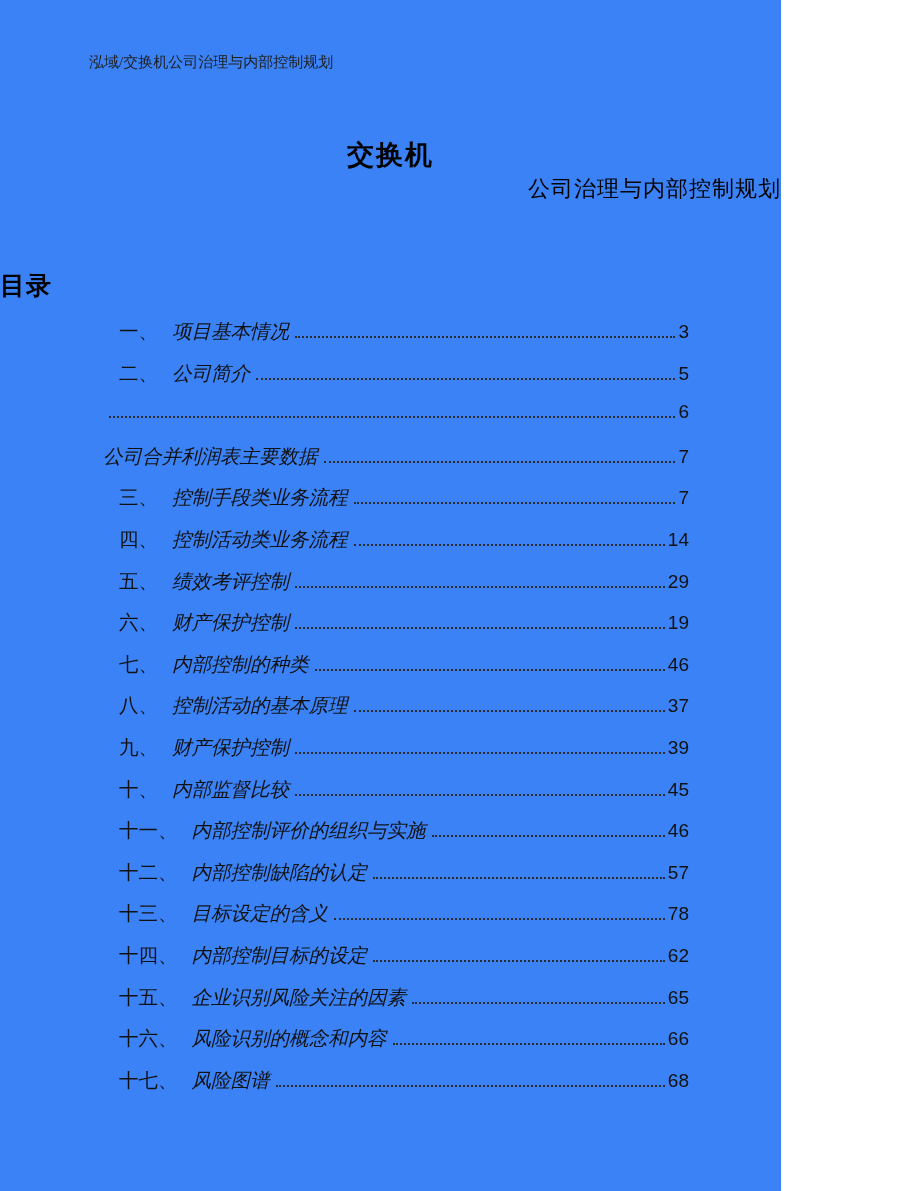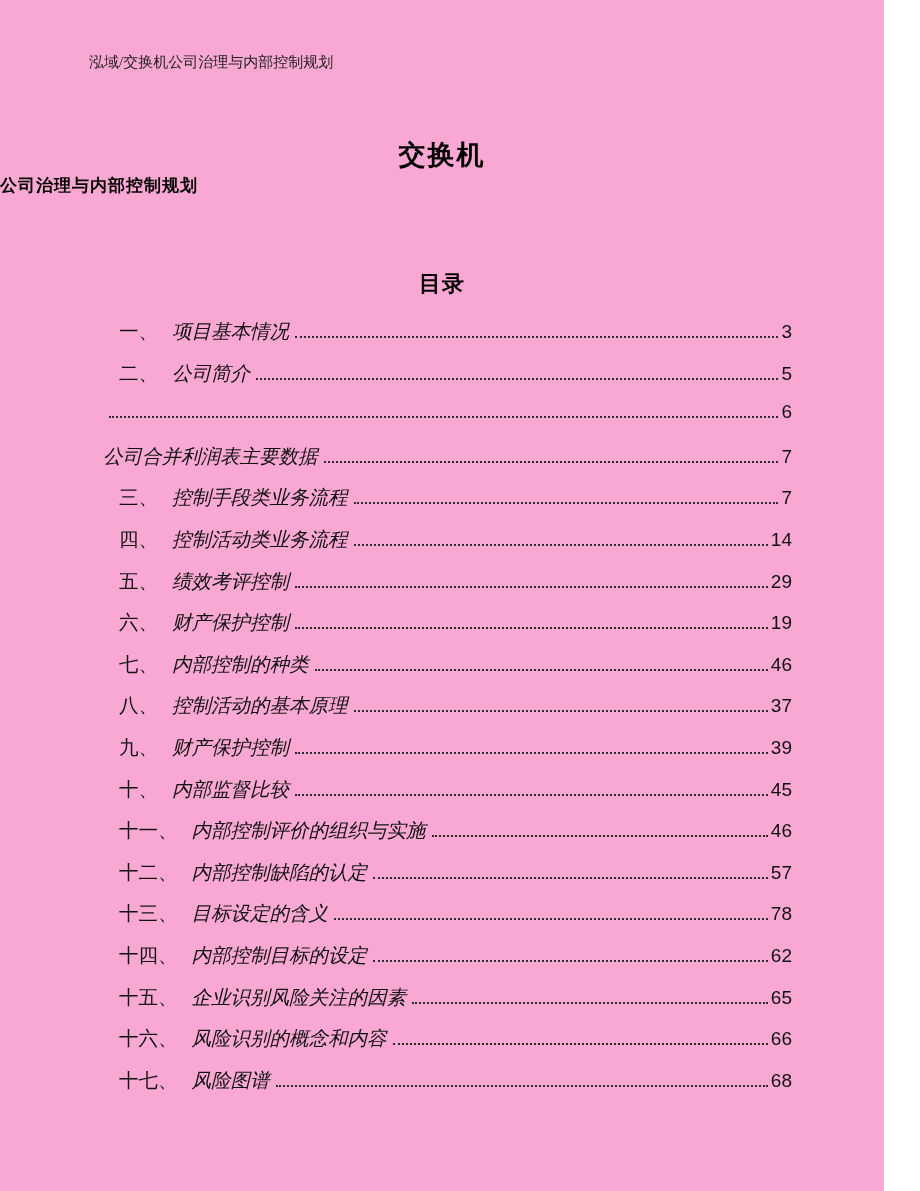--- a/index.html
+++ b/index.html
@@ -1,20 +1,20 @@
 <!DOCTYPE html>
 <html><head>
 <meta charset="utf-8">
 <style>
   html, body { margin: 0; padding: 0; background: #ffffff; }
   .page {
     position: relative;
-    width: 884px;
+    width: 781px;
     height: 1191px;
-    background: #f9a8d4;
+    background: #3b82f6;
     color: #000000;
     font-family: "Liberation Serif", serif;
     overflow: hidden;
   }
   .doc-header {
     position: absolute;
     left: 89px;
     top: 53px;
     font-size: 15px;
     color: #1f1f1f;
@@ -31,33 +31,33 @@
     font-weight: bold;
     letter-spacing: 2px;
     font-family: "Liberation Sans", sans-serif;
     margin-top: 20px;
   }
   .title-sub {
     position: absolute;
     top: 174px;
     left: 0;
     width: 100%;
-    text-align: left;
-    font-size: 17px;
-    font-weight: bold;
+    text-align: right;
+    font-size: 22px;
+    font-weight: normal;
     letter-spacing: 1px;
     font-family: "Liberation Sans", sans-serif;
   }
   .toc-heading {
     position: absolute;
     top: 269px;
     left: 0;
     width: 100%;
-    text-align: center;
-    font-size: 22px;
+    text-align: left;
+    font-size: 25px;
     font-weight: bold;
     letter-spacing: 1px;
     font-family: Liberation Mono, monospace;
   }
   .toc {
     position: absolute;
     left: 90px;
     right: 92px;
     top: 318px;
   }

